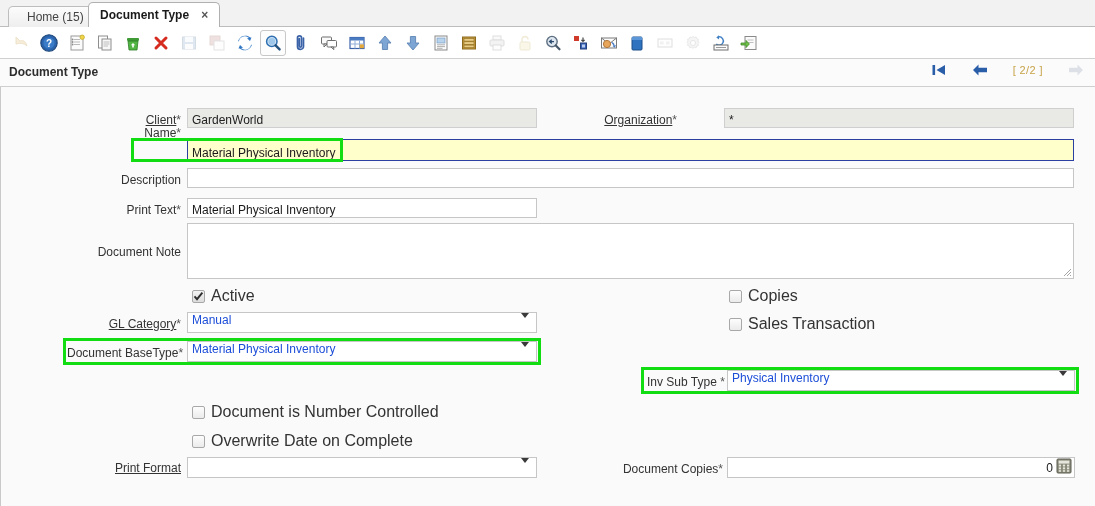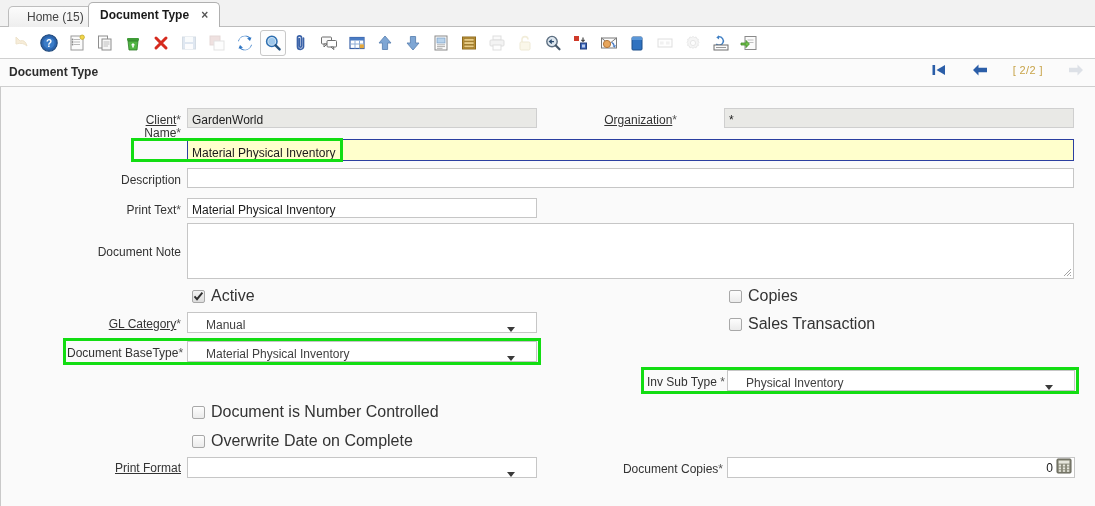--- a/index.html
+++ b/index.html
@@ -107,22 +107,22 @@
     display: flex; align-items: flex-end;
     font-family: "Liberation Sans", sans-serif;
   }
   .inp.readonly { background: #e9e9e6; border-color: #cfcfcf; color: #222; }
   .inp.highlightfield { background: #ffffcc; border: 1px solid #2b3fa0; }
   .inp.tarea { height: 56px; align-items: flex-start; padding-top: 3px; position: relative; }
   .resize-grip { position: absolute; right: 1px; bottom: 1px; width: 10px; height: 10px; }
 
   .combo {
     background: #ffffff; border: 1px solid #c6c6c6; height: 21px;
-    font-size: 12px; color: #404040; padding: 0 18px;
-    display: flex; align-items: flex-end; justify-content: space-between;
+    font-size: 12px; color: #1d4ed8; padding: 0 4px;
+    display: flex; align-items: flex-start; justify-content: space-between;
     cursor: pointer;
   }
   .caret {
     width: 0; height: 0; margin-right: 3px;
     border-left: 4.5px solid transparent; border-right: 4.5px solid transparent;
     border-top: 5.5px solid #3a3a3a;
   }
 
   .cbwrap { display: flex; align-items: center; gap: 6px; cursor: pointer; }
   .cb {

